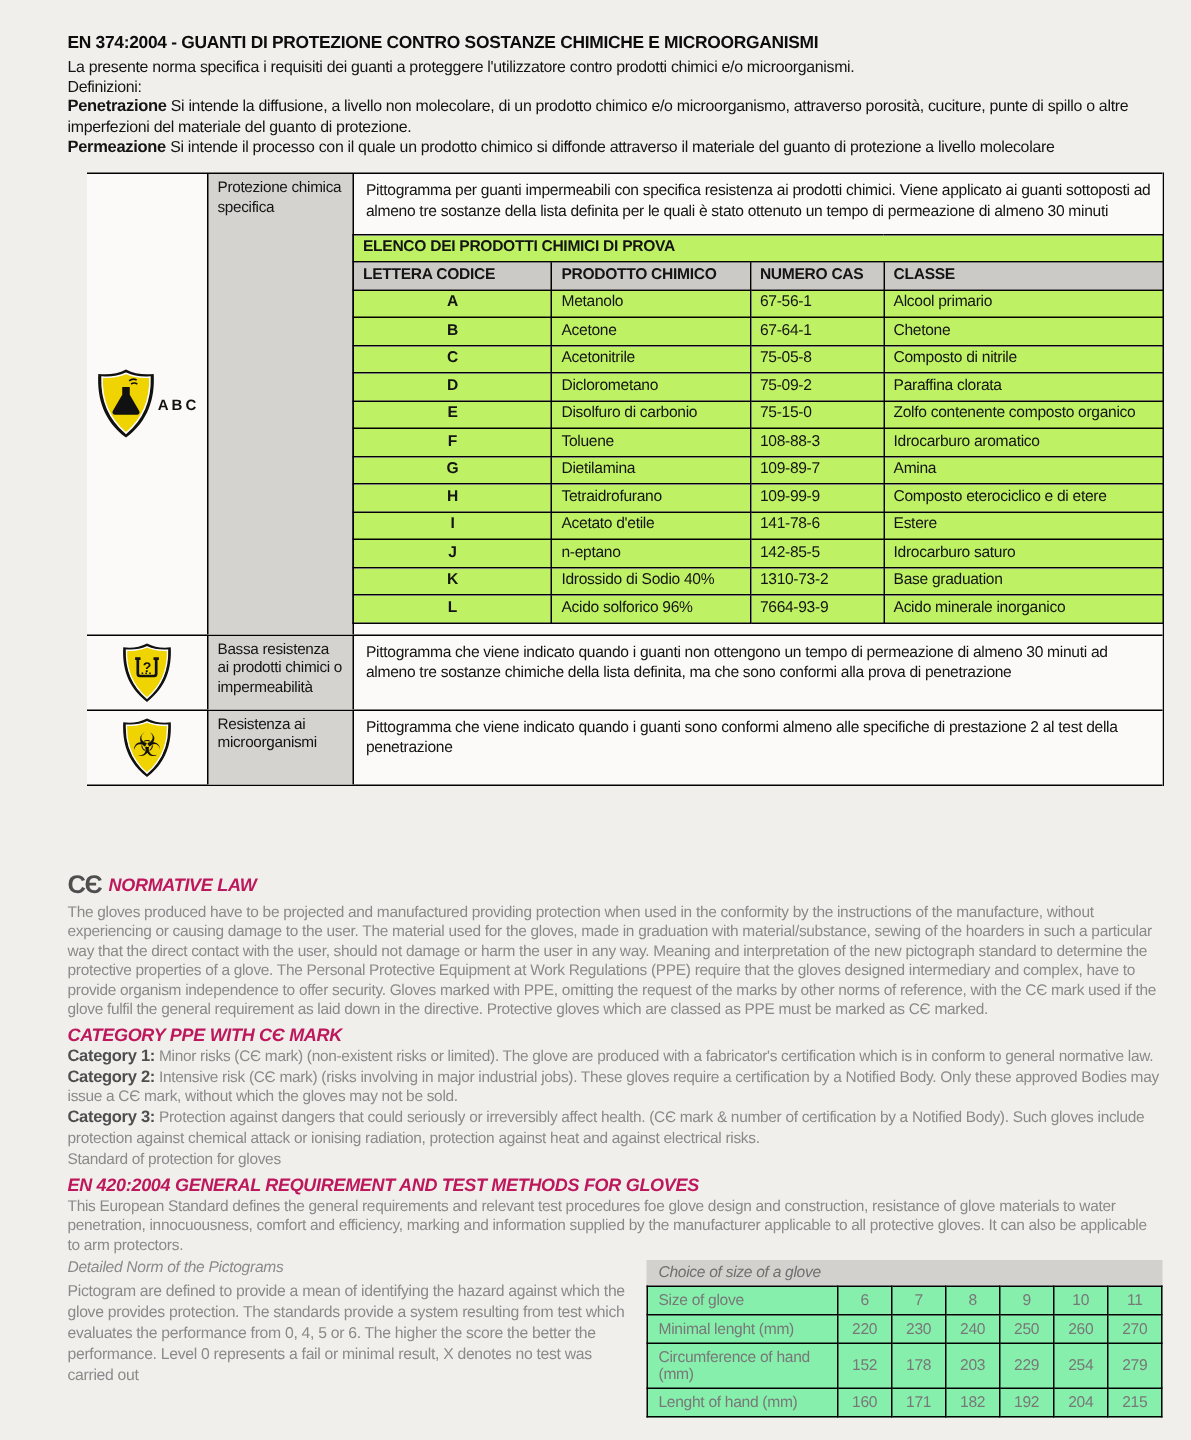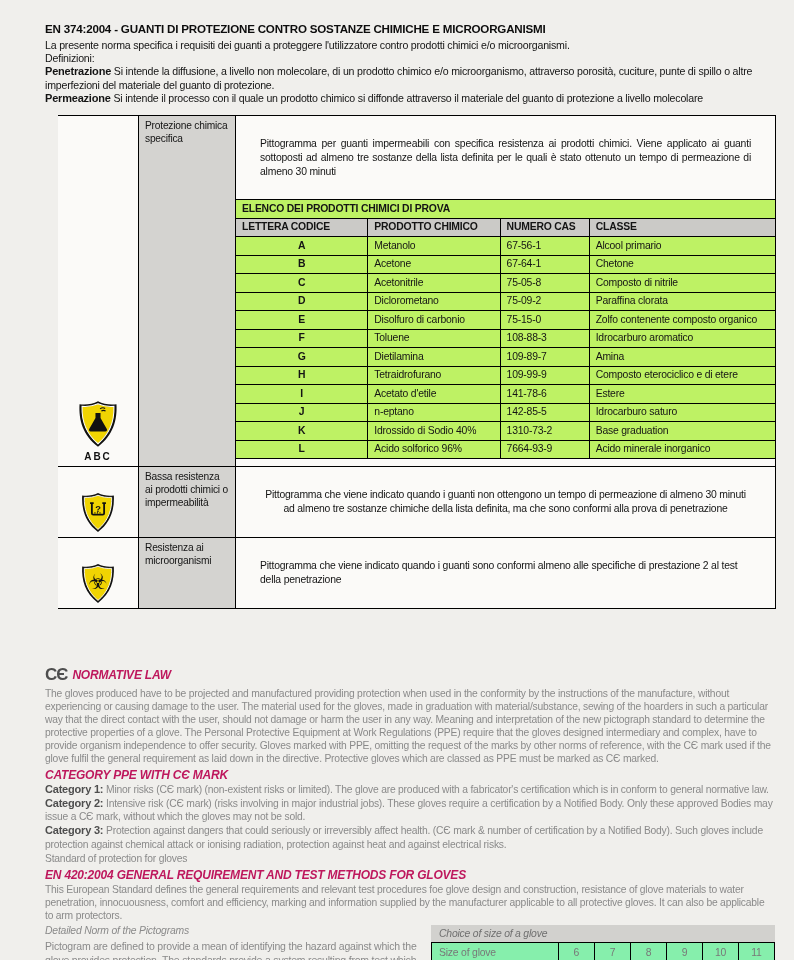--- a/index.html
+++ b/index.html
@@ -6,25 +6,25 @@
   body{width:794px;height:960px;background:#f0efec;font-family:"Liberation Sans",sans-serif;}
   .doc{box-sizing:border-box;width:794px;height:960px;padding:20px 19px 0 45px;overflow:hidden;letter-spacing:-0.2px;}
   
   h1{font-size:11.6px;font-weight:bold;color:#0d0d0d;margin:2px 0 4px 0;}
   .blk{font-size:10.6px;line-height:13.2px;color:#141414;margin:0;}
   .term{font-weight:bold;font-size:11px;}
   
   .outer-table{margin:10px 0 0 13px;width:717px;border-right:1px solid #000;font-size:10.4px;color:#141414;}
   .o-row{display:grid;grid-template-columns:80px 98px 1fr;border-top:1px solid #000;background:#fbfaf8;}
   .o-row:last-child{border-bottom:1px solid #000;}
-  .picto-cell{display:flex;flex-direction:column;align-items:center;justify-content:flex-end;padding:4px 0;}
+  .picto-cell{display:flex;align-items:center;justify-content:center;padding:4px 0;}
   .abc{font-weight:bold;font-size:10px;letter-spacing:2px;color:#111;margin-top:3px;}
   .label-cell{background:#d4d3d0;border-left:1px solid #000;border-right:1px solid #000;padding:4px 6px;font-size:10.2px;line-height:12.6px;}
   .desc-cell{padding:0;}
-  .desc-pad{padding:5px 8px;line-height:13.8px;text-align:justify;margin:16px;}
+  .desc-pad{padding:5px 8px;line-height:13.8px;text-align:justify;margin:0;}
   .o-row-sm{min-height:47px;}
   
   .chem-table{border-collapse:collapse;width:calc(100% + 2px);margin:2px 0 7px -1px;table-layout:fixed;}
   .chem-table td{border:1px solid #000;background:#bef264;padding:2.5px 6px;font-size:10.4px;line-height:12.5px;overflow:hidden;}
   .elenco td{font-weight:bold;}
   .chem-head td{background:#cbcac7;font-weight:bold;}
   .cl{text-align:center;font-weight:bold;}
   
   .english{margin-top:56px;}
   .norm-head{display:flex;align-items:center;gap:5px;margin-bottom:2px;}
@@ -189,21 +189,21 @@
           <g stroke="#111" stroke-width="5" fill="none">
             <path d="M28 30 h10 M62 30 h10"></path>
             <path d="M33 30 v28 a4 4 0 0 0 4 4 h26 a4 4 0 0 0 4 -4 v-28"></path>
           </g>
           <text x="50" y="54" font-size="26" font-weight="bold" text-anchor="middle" fill="#111" font-family="'Liberation Sans',sans-serif">?</text>
           <path d="M40 57 h20" stroke="#111" stroke-width="3" stroke-dasharray="3,4" fill="none"></path>
         </svg>
       </div>
       <div class="label-cell">Bassa resistenza ai prodotti chimici o impermeabilità</div>
       <div class="desc-cell">
-        <p class="desc-pad" style="text-align:center">Pittogramma che viene indicato quando i guanti non ottengono un tempo di permeazione di almeno 30 minuti ad almeno tre sostanze chimiche della lista definita, ma che sono conformi alla prova di penetrazione</p>
+        <p class="desc-pad" style="text-align:left">Pittogramma che viene indicato quando i guanti non ottengono un tempo di permeazione di almeno 30 minuti ad almeno tre sostanze chimiche della lista definita, ma che sono conformi alla prova di penetrazione</p>
       </div>
     </div>
 
     <div class="o-row o-row-sm">
       <div class="picto-cell">
         <svg width="36" height="41" viewBox="0 0 100 112">
           <path d="M50 2 C63 9 79 11 94 9 C96 47 86 83 50 110 C14 83 4 47 6 9 C21 11 37 9 50 2 Z" fill="#111"></path>
           <path d="M50 8 C61 13 75 15 88 14 C89 47 80 78 50 103 C20 78 11 47 12 14 C25 15 39 13 50 8 Z" fill="#f0d402" stroke="#fff" stroke-width="2.5"></path>
           <text x="50" y="72" font-size="60" text-anchor="middle" fill="#111" font-family="'DejaVu Sans',sans-serif">☣</text>
         </svg>

